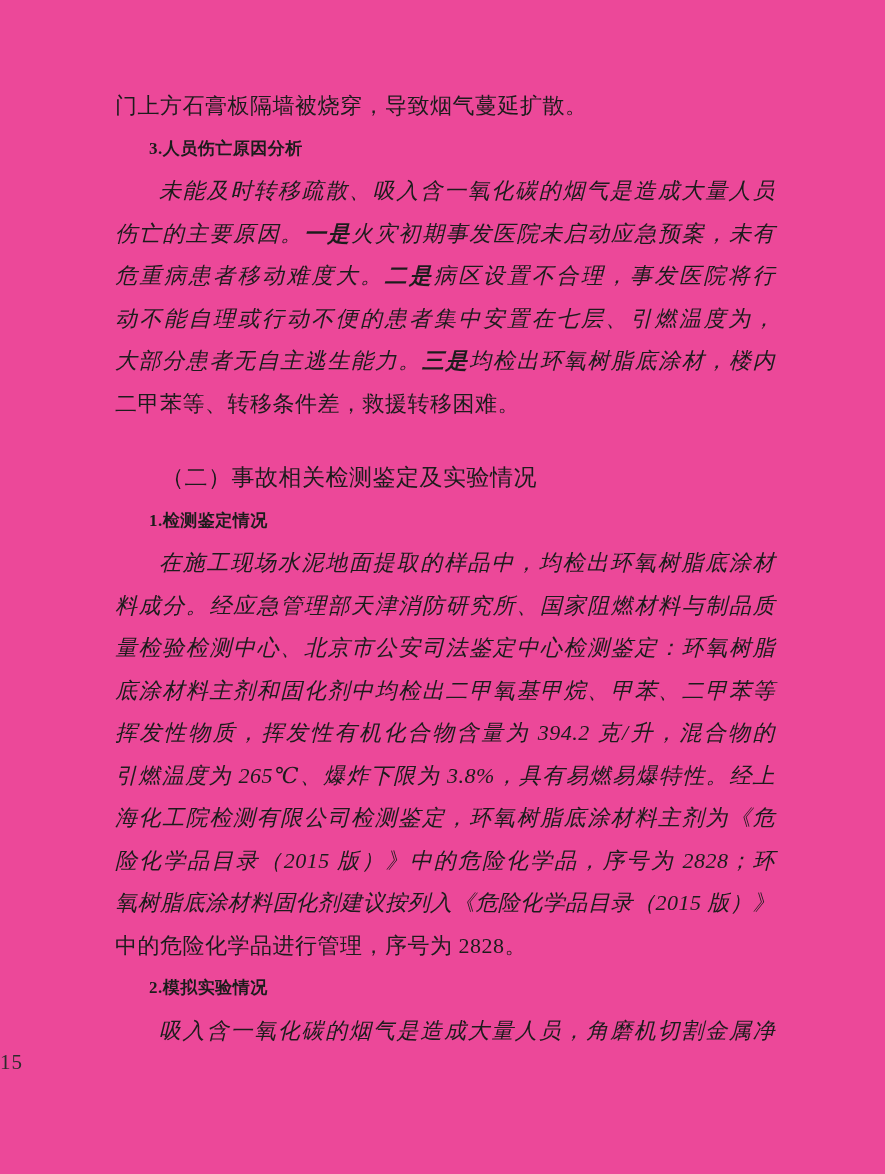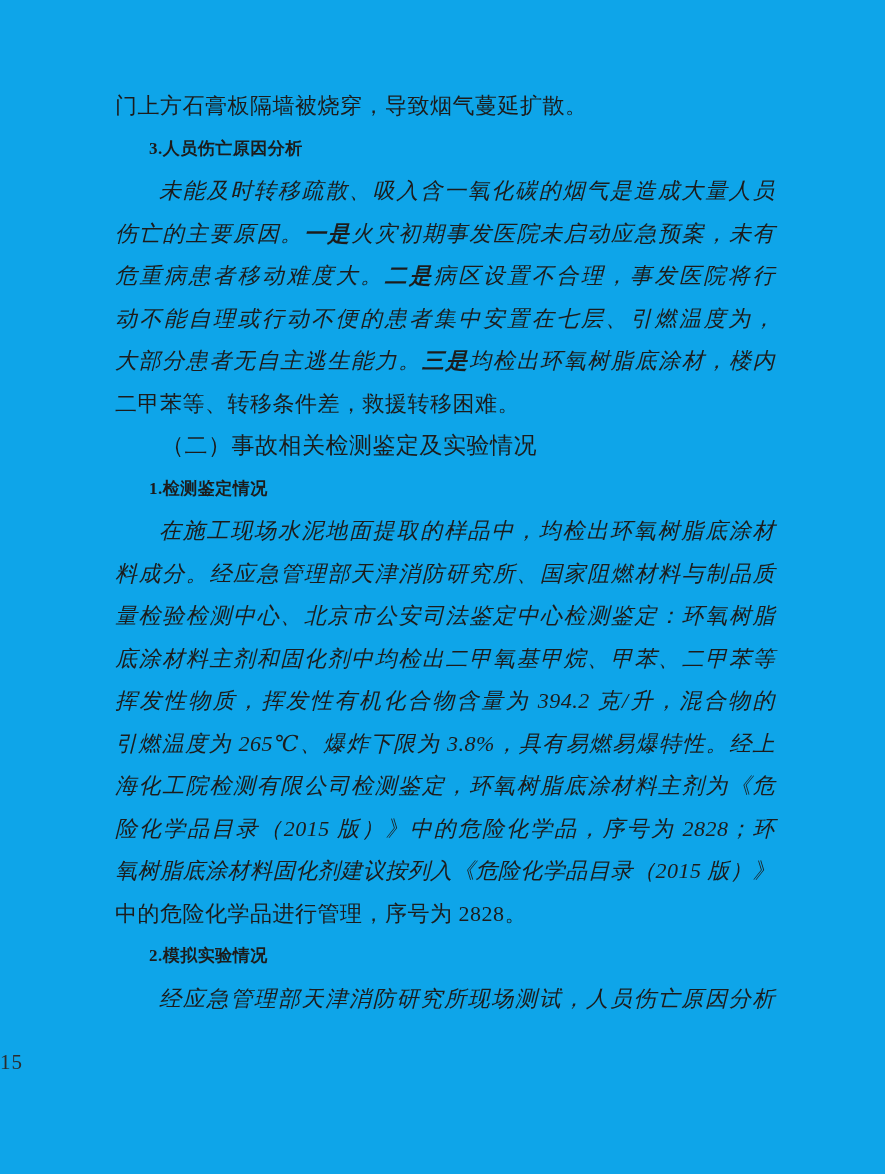--- a/index.html
+++ b/index.html
@@ -4,21 +4,21 @@
 <style>
   html, body {
     margin: 0;
     padding: 0;
     background: #ffffff;
   }
   .page {
     position: relative;
     width: 885px;
     height: 1174px;
-    background: #0ea5e9;
+    background: #ec4899;
     overflow: hidden;
     font-family: "Liberation Serif", "DejaVu Serif", serif;
     color: #1c1c1c;
   }
   .content {
     position: absolute;
     left: 115px;
     top: 85px;
     width: 660px;
   }
@@ -38,20 +38,21 @@
     text-justify: inter-ideograph;
     font-style: italic;
   }
   .line.heading-bold {
     font-weight: 700;
     font-size: 17px;
   }
   .line.heading-sub {
     font-weight: 400;
     font-size: 23px;
+    margin-top: 32px;
   }
   .seg-bold {
     font-weight: 700;
   }
   .page-number {
     position: absolute;
     top: 1046px;
     left: 0;
     width: 100%;
     height: 32px;
@@ -81,16 +82,16 @@
       <div class="line body fill"><span>料成分。经应急管理部天津消防研究所、国家阻燃材料与制品质</span></div>
       <div class="line body fill"><span>量检验检测中心、北京市公安司法鉴定中心检测鉴定：环氧树脂</span></div>
       <div class="line body fill"><span>底涂材料主剂和固化剂中均检出二甲氧基甲烷、甲苯、二甲苯等</span></div>
       <div class="line body fill"><span>挥发性物质，挥发性有机化合物含量为 394.2 克/升，混合物的</span></div>
       <div class="line body fill"><span>引燃温度为 265℃、爆炸下限为 3.8%，具有易燃易爆特性。经上</span></div>
       <div class="line body fill"><span>海化工院检测有限公司检测鉴定，环氧树脂底涂材料主剂为《危</span></div>
       <div class="line body fill"><span>险化学品目录（2015 版）》中的危险化学品，序号为 2828；环</span></div>
       <div class="line body fill"><span>氧树脂底涂材料固化剂建议按列入《危险化学品目录（2015 版）》</span></div>
       <div class="line body"><span>中的危险化学品进行管理，序号为 2828。</span></div>
       <div class="line heading-bold indent"><span class="seg-bold">2.模拟实验情况</span></div>
-      <div class="line body indent fill"><span>经应急管理部天津消防研究所现场测试，人员伤亡原因分析</span></div>
+      <div class="line body indent fill"><span>吸入含一氧化碳的烟气是造成大量人员，角磨机切割金属净</span></div>
     </div>
   <div class="page-number">15</div>
 </div>
 
 </body></html>

